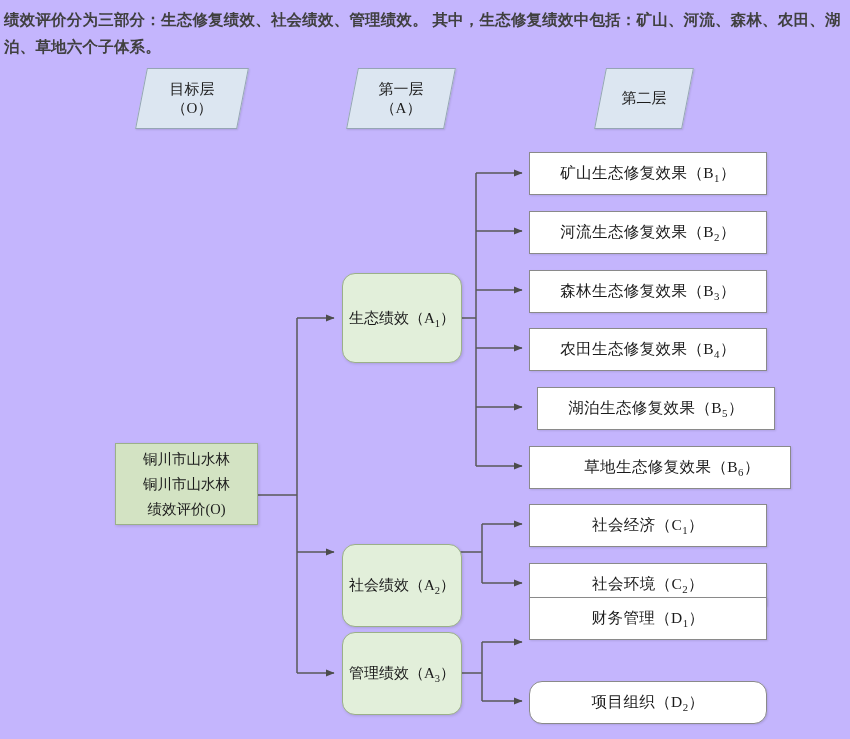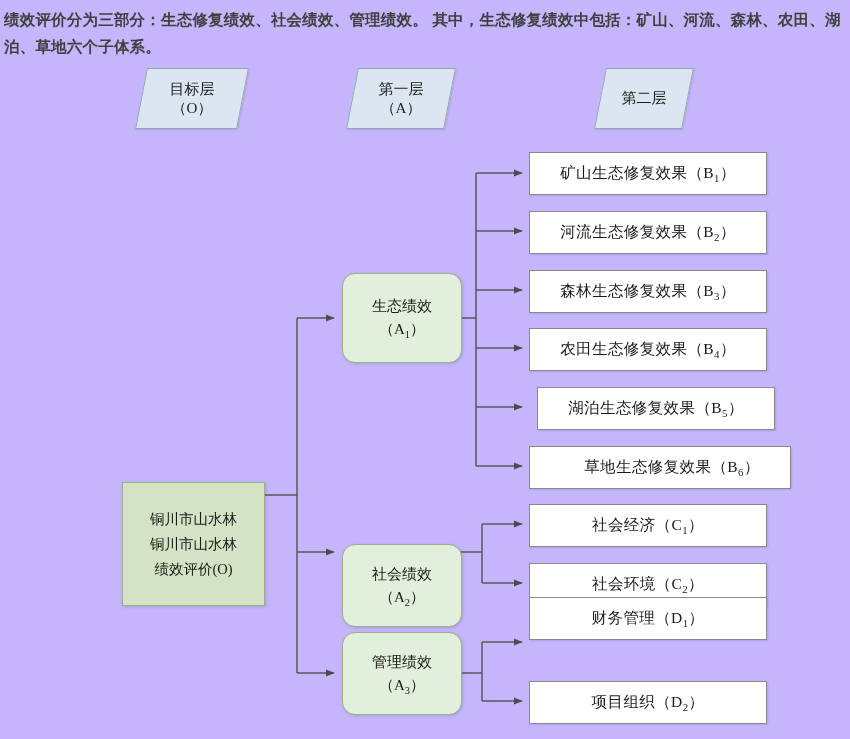--- a/index.html
+++ b/index.html
@@ -81,21 +81,20 @@
   }
 
   
   .a-node {
     position: absolute;
     background: #e2efda;
     border: 1px solid #9bb089;
     border-radius: 13px;
     box-shadow: 1px 1px 3px rgba(0,0,0,0.13);
     display: flex;
-    flex-direction: column;
     align-items: center;
     justify-content: center;
     font-size: 15px;
     line-height: 23px;
     white-space: nowrap;
   }
 
   
   .leaf-node {
     position: absolute;
@@ -169,21 +168,21 @@
       <span>（A）</span>
     </div>
   </div>
 
   <div class="layer-head" style="left:600px; top:68px; width:86px; height:59px;">
     <div class="ltext">
       <span>第二层</span>
     </div>
   </div>
 
-  <div id="root-node" style="left:122px; top:443px; width:143px; height:124px;margin-top:39px;">
+  <div id="root-node" style="left:115px; top:443px; width:143px; height:82px;">
     <div>
       <div>铜川市山水林</div>
       <div>铜川市山水林</div>
       <div>绩效评价(O)</div>
     </div>
   </div>
 
   <div class="a-node" style="left:342px; top:273px; width:118px; height:88px;">
     <span>生态绩效</span>
     <span><span>（A</span><sub>1</sub><span>）</span></span>
@@ -221,17 +220,17 @@
   <div class="leaf-node" style="left:529px; top:504px; width:236px; height:41px;">
     <span><span>社会经济（C</span><sub>1</sub><span>）</span></span>
   </div>
   <div class="leaf-node" style="left:529px; top:563px; width:236px; height:41px;">
     <span><span>社会环境（C</span><sub>2</sub><span>）</span></span>
   </div>
 
   <div class="leaf-node" style="left:529px; top:597px; width:236px; height:41px;">
     <span><span>财务管理（D</span><sub>1</sub><span>）</span></span>
   </div>
-  <div class="leaf-node" style="left:529px; top:681px; width:236px; height:41px;">
+  <div class="leaf-node" style="left:529px; top:681px; width:236px; height:41px;border-radius:13px;">
     <span><span>项目组织（D</span><sub>2</sub><span>）</span></span>
   </div>
 
 </div>
 
 </body></html>

